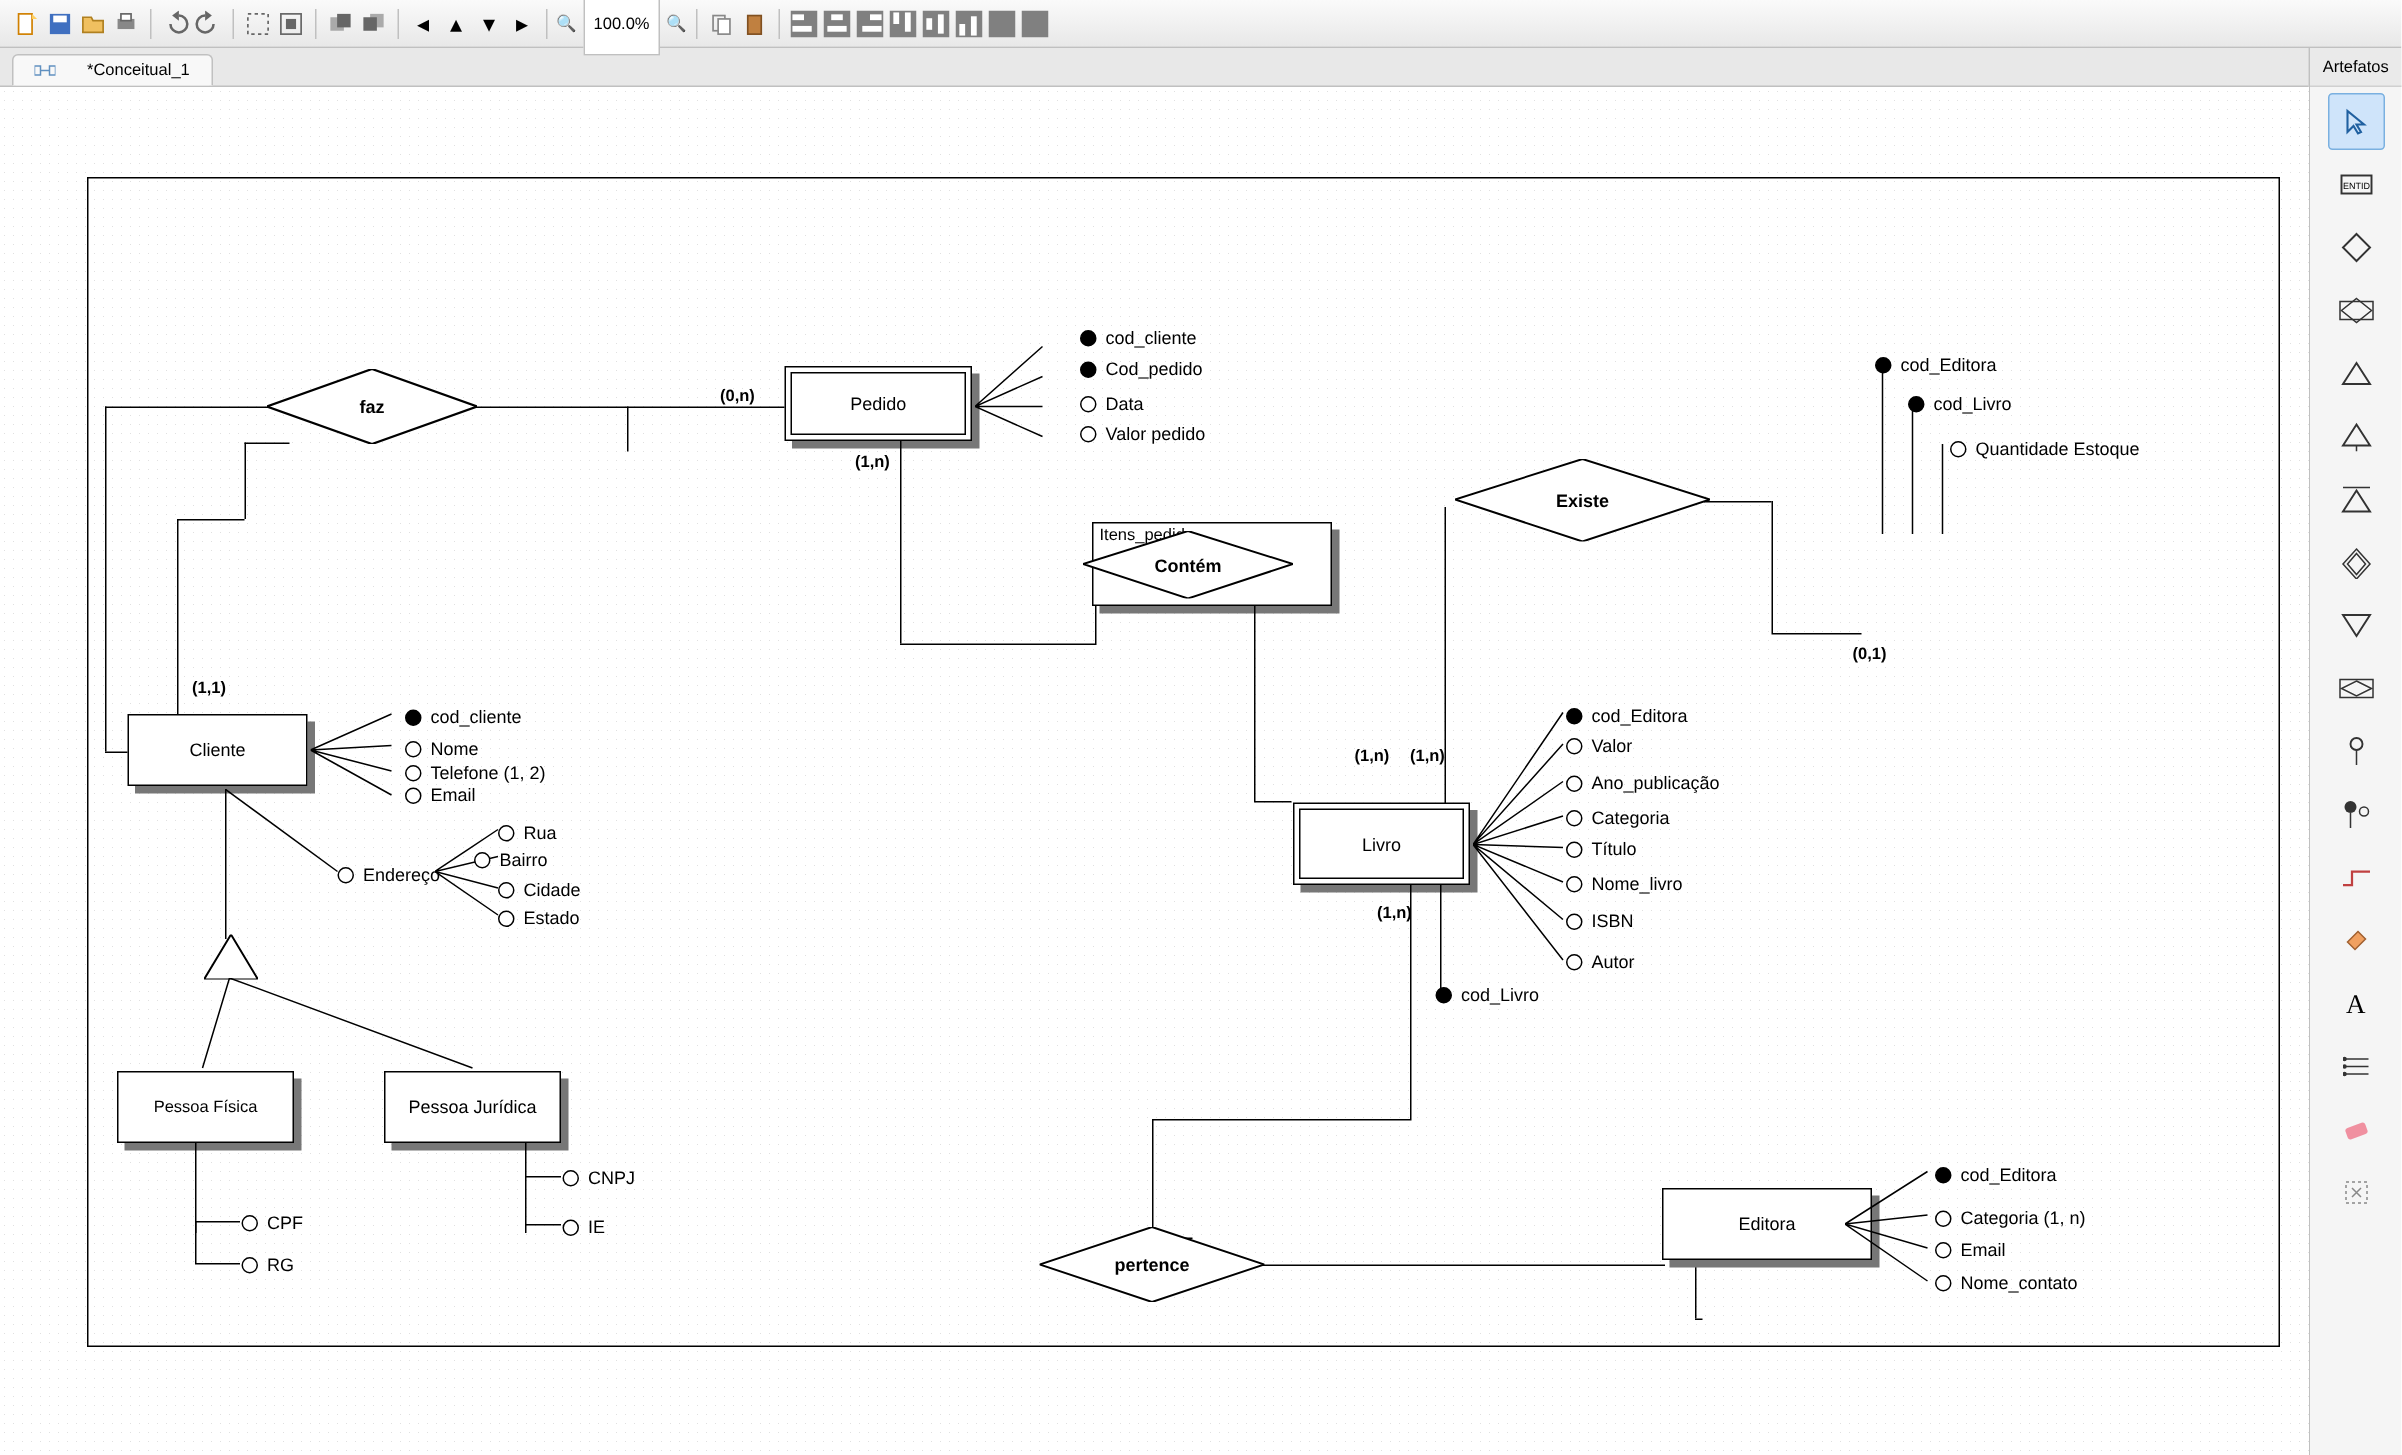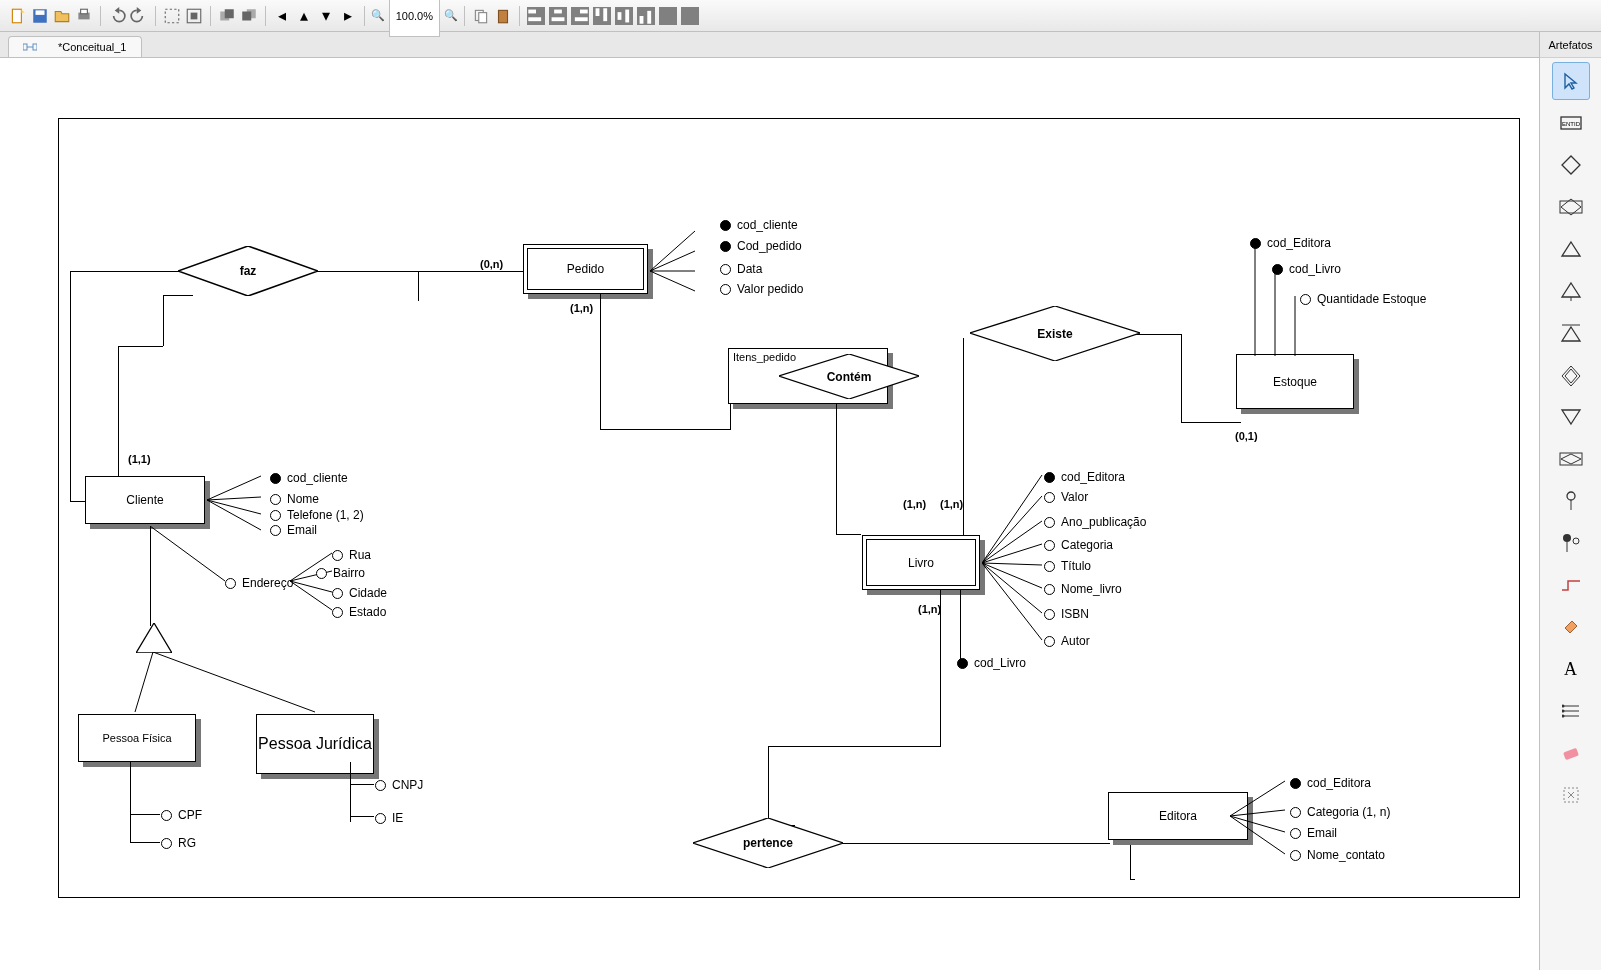--- a/index.html
+++ b/index.html
@@ -292,21 +292,21 @@
         <polygon points="18,0 36,30 0,30" fill="#fff" stroke="#000" stroke-width="1.3"></polygon>
       </svg>
     <div class="line linev" style="left:150px;top:468px;height:100px"></div>
     <svg style="position:absolute;left:80px;top:594px;width:260px;height:70px">
         <path d="M73 0 L55 60 M73 0 L235 60" stroke="#000" fill="none"></path>
       </svg>
 
     <div class="entity" style="left:78px;top:656px;width:118px;height:48px;font-size:11px">
         <span>Pessoa Física</span>
       </div>
-    <div class="entity" style="left:256px;top:656px;width:118px;height:60px;font-size:16px">
+    <div class="entity" style="left:256px;top:656px;width:118px;height:48px;font-size:12px">
         <span>Pessoa Jurídica</span>
       </div>
     <div class="line linev" style="left:130px;top:704px;height:60px"></div>
     <div class="line lineh" style="left:130px;top:756px;width:30px"></div>
     <div class="line lineh" style="left:130px;top:784px;width:30px"></div>
     <div class="line linev" style="left:130px;top:756px;height:28px"></div>
     <div class="attr" style="left:161px;top:750px">
         <span class="dot"></span>
         <span>CPF</span>
       </div>
@@ -322,21 +322,21 @@
         <span>CNPJ</span>
       </div>
     <div class="attr" style="left:375px;top:753px">
         <span class="dot"></span>
         <span>IE</span>
       </div>
 
     <div class="entity" style="left:728px;top:290px;width:160px;height:56px;box-shadow:5px 5px 0 #777">
       <span style="position:absolute;top:2px;left:4px;font-size:11px">Itens_pedido</span>
     </div>
-    <div class="diamond" style="left:779px;top:296px;width:140px;height:45px">
+    <div class="diamond" style="left:722px;top:296px;width:140px;height:45px">
       <svg viewBox="0 0 140 45">
           <polygon points="70,0 140,22 70,45 0,22" fill="#fff" stroke="#000" stroke-width="1.3"></polygon>
         </svg>
       <span>Contém</span>
     </div>
     <div class="line linev" style="left:600px;top:236px;height:135px"></div>
     <div class="line lineh" style="left:600px;top:371px;width:130px"></div>
     <div class="line linev" style="left:730px;top:346px;height:26px"></div>
 
     <div class="line linev" style="left:836px;top:346px;height:130px"></div>
@@ -394,23 +394,20 @@
     <div class="diamond" style="left:970px;top:248px;width:170px;height:55px">
       <svg viewBox="0 0 170 55">
           <polygon points="85,0 170,27 85,55 0,27" fill="#fff" stroke="#000" stroke-width="1.3"></polygon>
         </svg>
       <span>Existe</span>
     </div>
     <div class="line lineh" style="left:1136px;top:276px;width:45px"></div>
     <div class="line linev" style="left:1181px;top:276px;height:88px"></div>
     <div class="line lineh" style="left:1181px;top:364px;width:60px"></div>
 
-    <div class="entity" style="left:1236px;top:296px;width:118px;height:55px">
-        <span>Estoque</span>
-      </div>
     <div class="lbl" style="left:1235px;top:372px">(0,1)</div>
     <svg style="position:absolute;left:1235px;top:178px;width:80px;height:120px">
         <path d="M20 120 L20 5 M40 120 L40 30 M60 120 L60 60" stroke="#000" fill="none"></path>
       </svg>
     <div class="attr key" style="left:1250px;top:178px">
         <span class="dot"></span>
         <span>cod_Editora</span>
       </div>
     <div class="attr key" style="left:1272px;top:204px">
         <span class="dot"></span>

